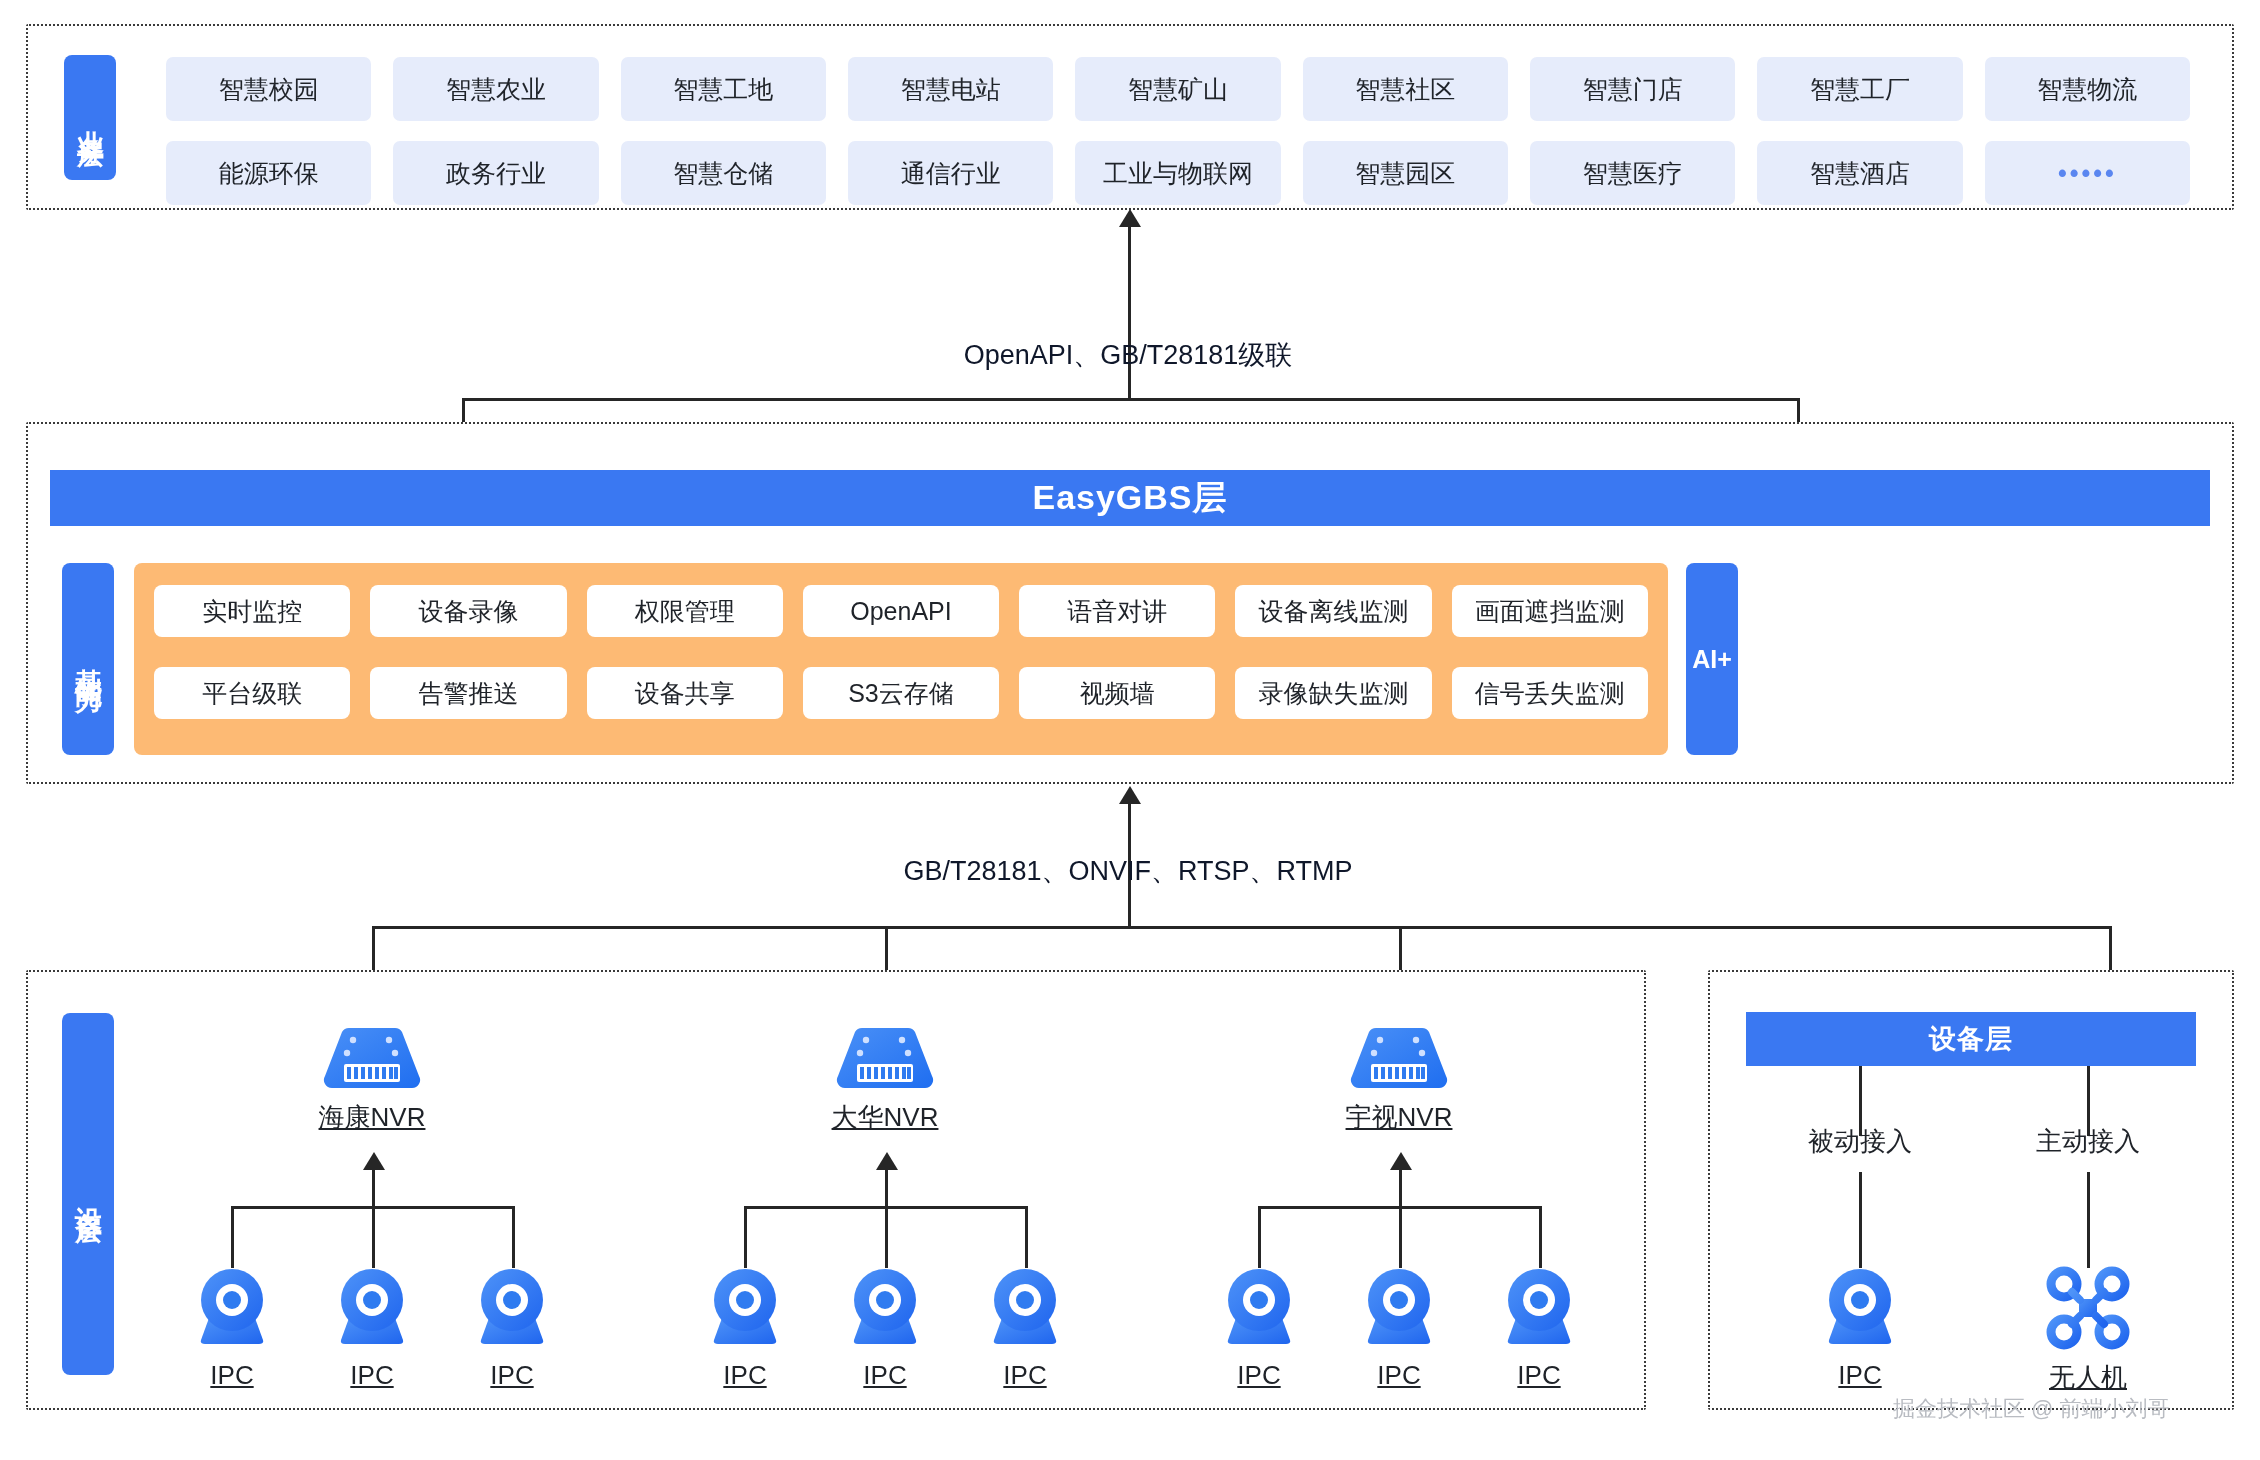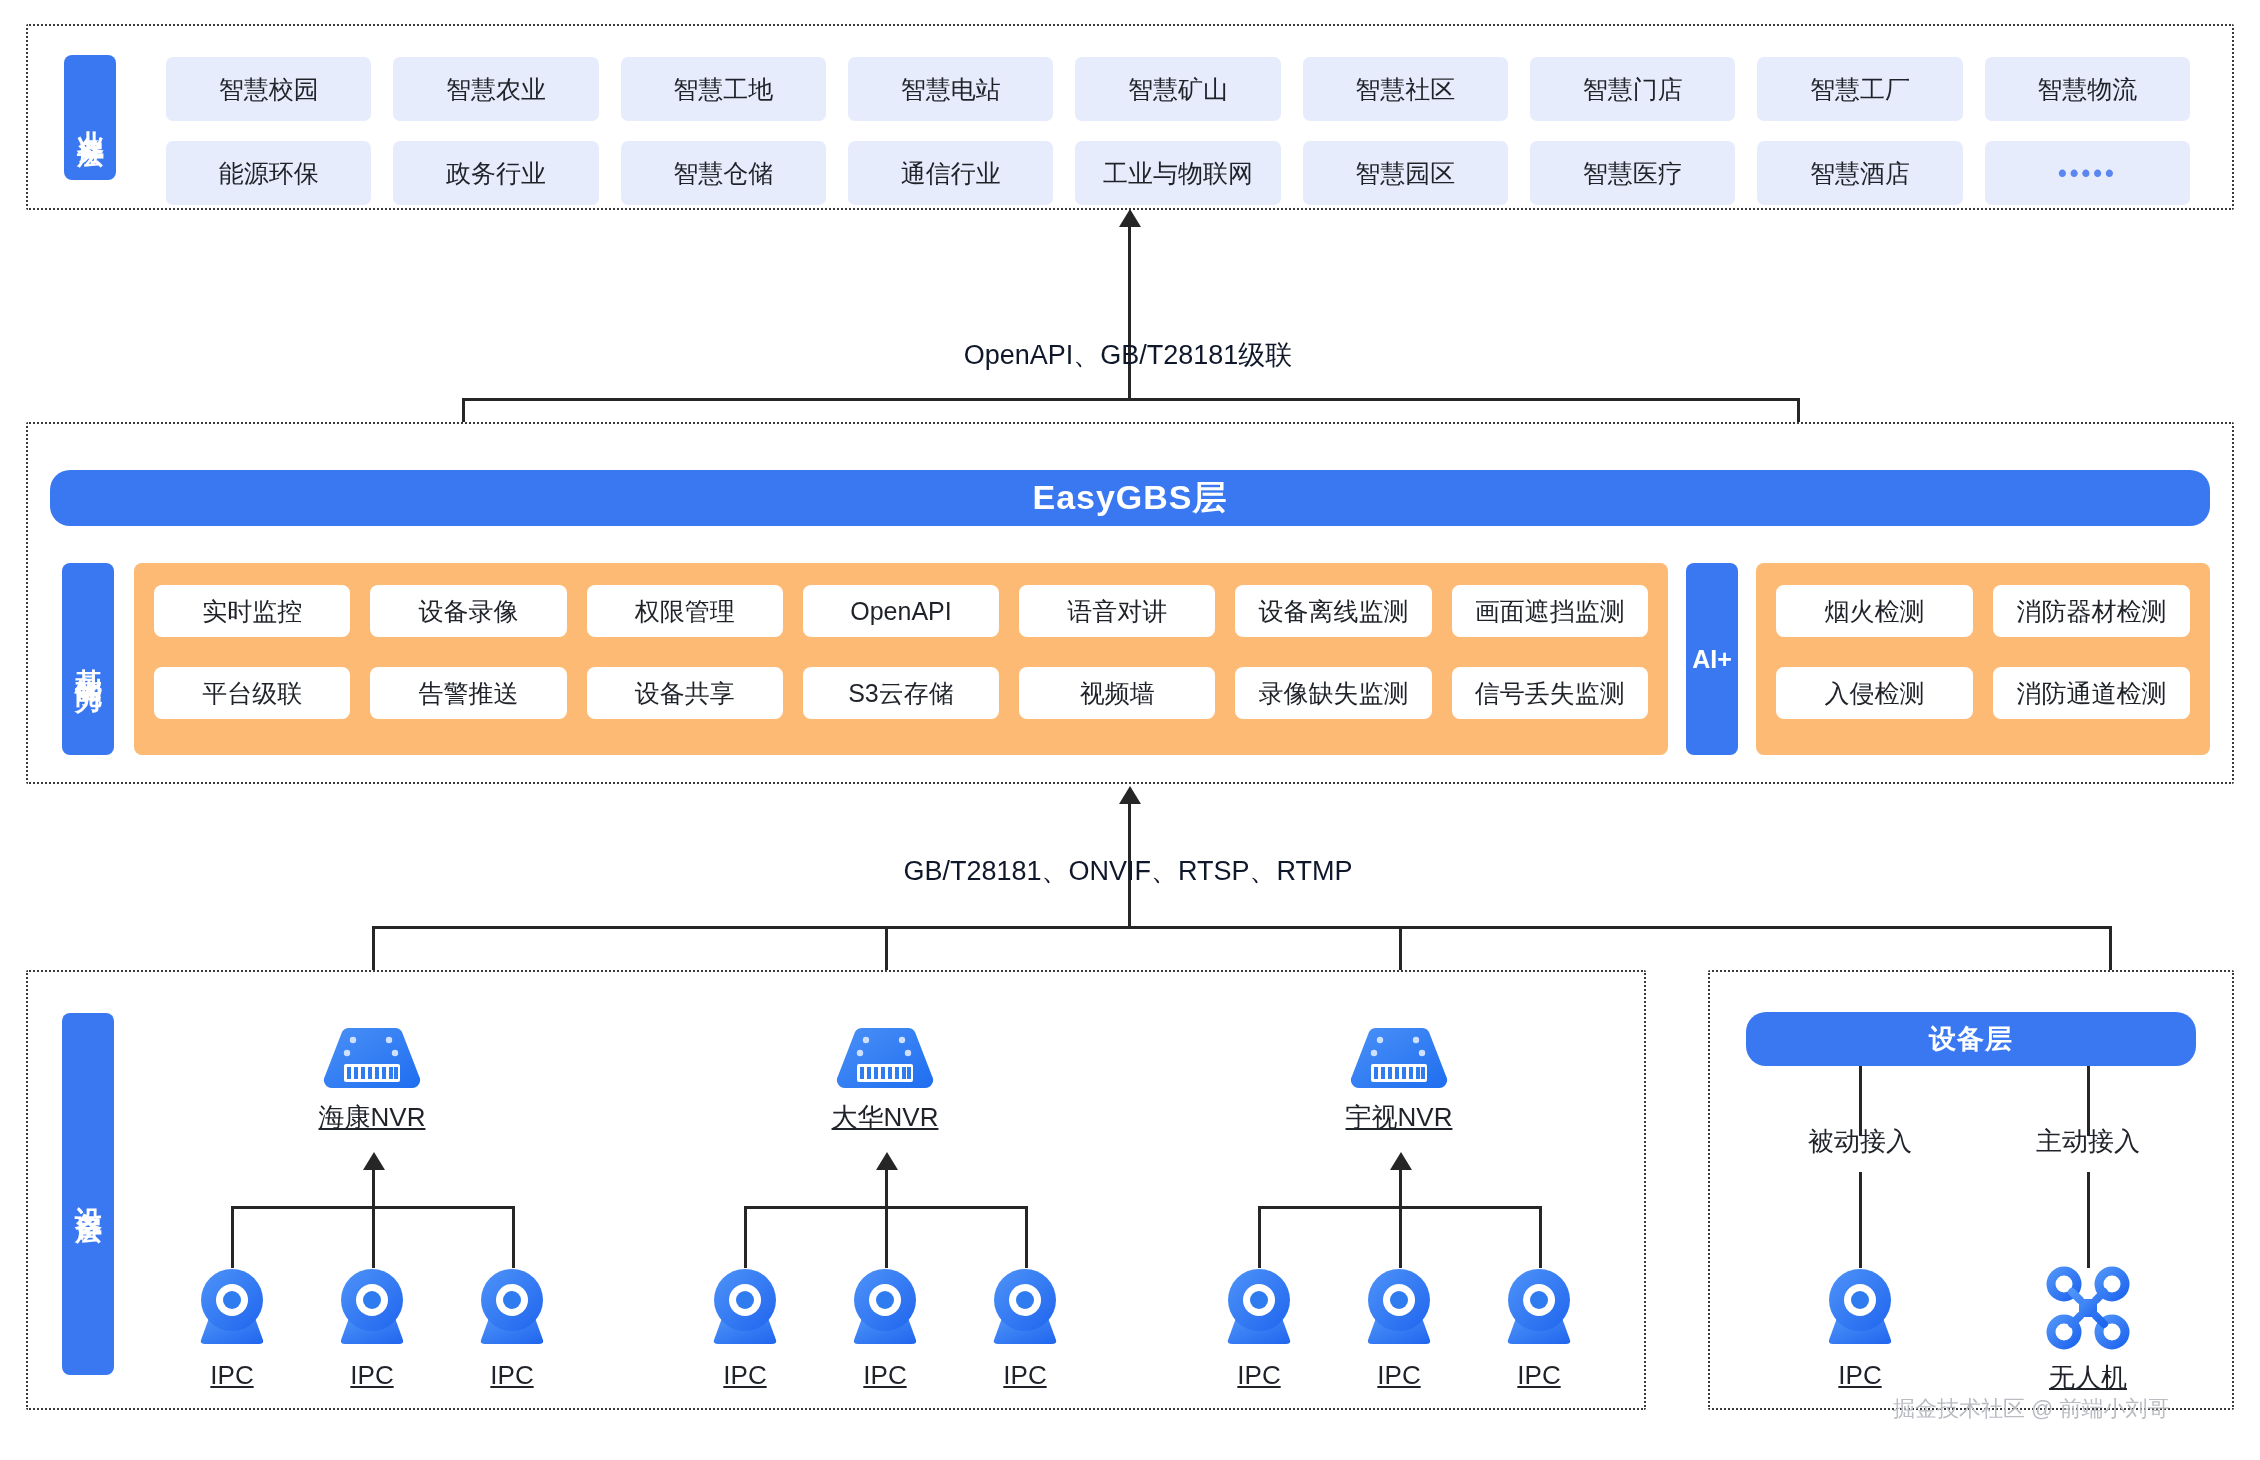--- a/index.html
+++ b/index.html
@@ -82,21 +82,21 @@
     grid-template-columns:repeat(2,1fr);
     grid-template-rows:52px 52px;
     column-gap:20px;row-gap:30px;
     height:100%;
   }
 
   
   .bluebar{
     position:absolute;
     background:#3a78f2;
-    border-radius:20px;
+    border-radius:0;
     color:#fff;
     display:flex;align-items:center;justify-content:center;
     font-size:34px;font-weight:700;
     letter-spacing:1px;
     box-sizing:border-box;
   }
   .bluebar.small{font-size:27px;}
 
   
   .ln{position:absolute;background:#262626;}
@@ -271,36 +271,20 @@
       <div class="chip chip-cap">
           <span>信号丢失监测</span>
         </div>
     </div>
   </div>
 
   <div class="vlabel" style="left:1686px;top:563px;width:52px;height:192px;font-size:25px;">
     <span style="writing-mode:horizontal-tb;letter-spacing:0;">AI+</span>
   </div>
 
-  <div class="cap-wrap" style="left:1756px;top:563px;width:454px;height:192px;">
-    <div class="ai-grid">
-      <div class="chip chip-cap">
-          <span>烟火检测</span>
-        </div>
-      <div class="chip chip-cap">
-          <span>消防器材检测</span>
-        </div>
-      <div class="chip chip-cap">
-          <span>入侵检测</span>
-        </div>
-      <div class="chip chip-cap">
-          <span>消防通道检测</span>
-        </div>
-    </div>
-  </div>
 
   <div class="arrow-up" style="left:1119px;top:786px;"></div>
   <div class="ln lnv" style="left:1128px;top:802px;height:126px;"></div>
   <div class="ln lnh" style="left:372px;top:926px;width:1740px;"></div>
   <div class="ln lnv" style="left:372px;top:926px;height:100px;"></div>
   <div class="ln lnv" style="left:885px;top:926px;height:100px;"></div>
   <div class="ln lnv" style="left:1399px;top:926px;height:100px;"></div>
   <div class="ln lnv" style="left:2109px;top:926px;height:100px;"></div>
   <div class="conn-label" style="left:828px;top:853px;width:600px;">GB/T28181、ONVIF、RTSP、RTMP</div>
 

